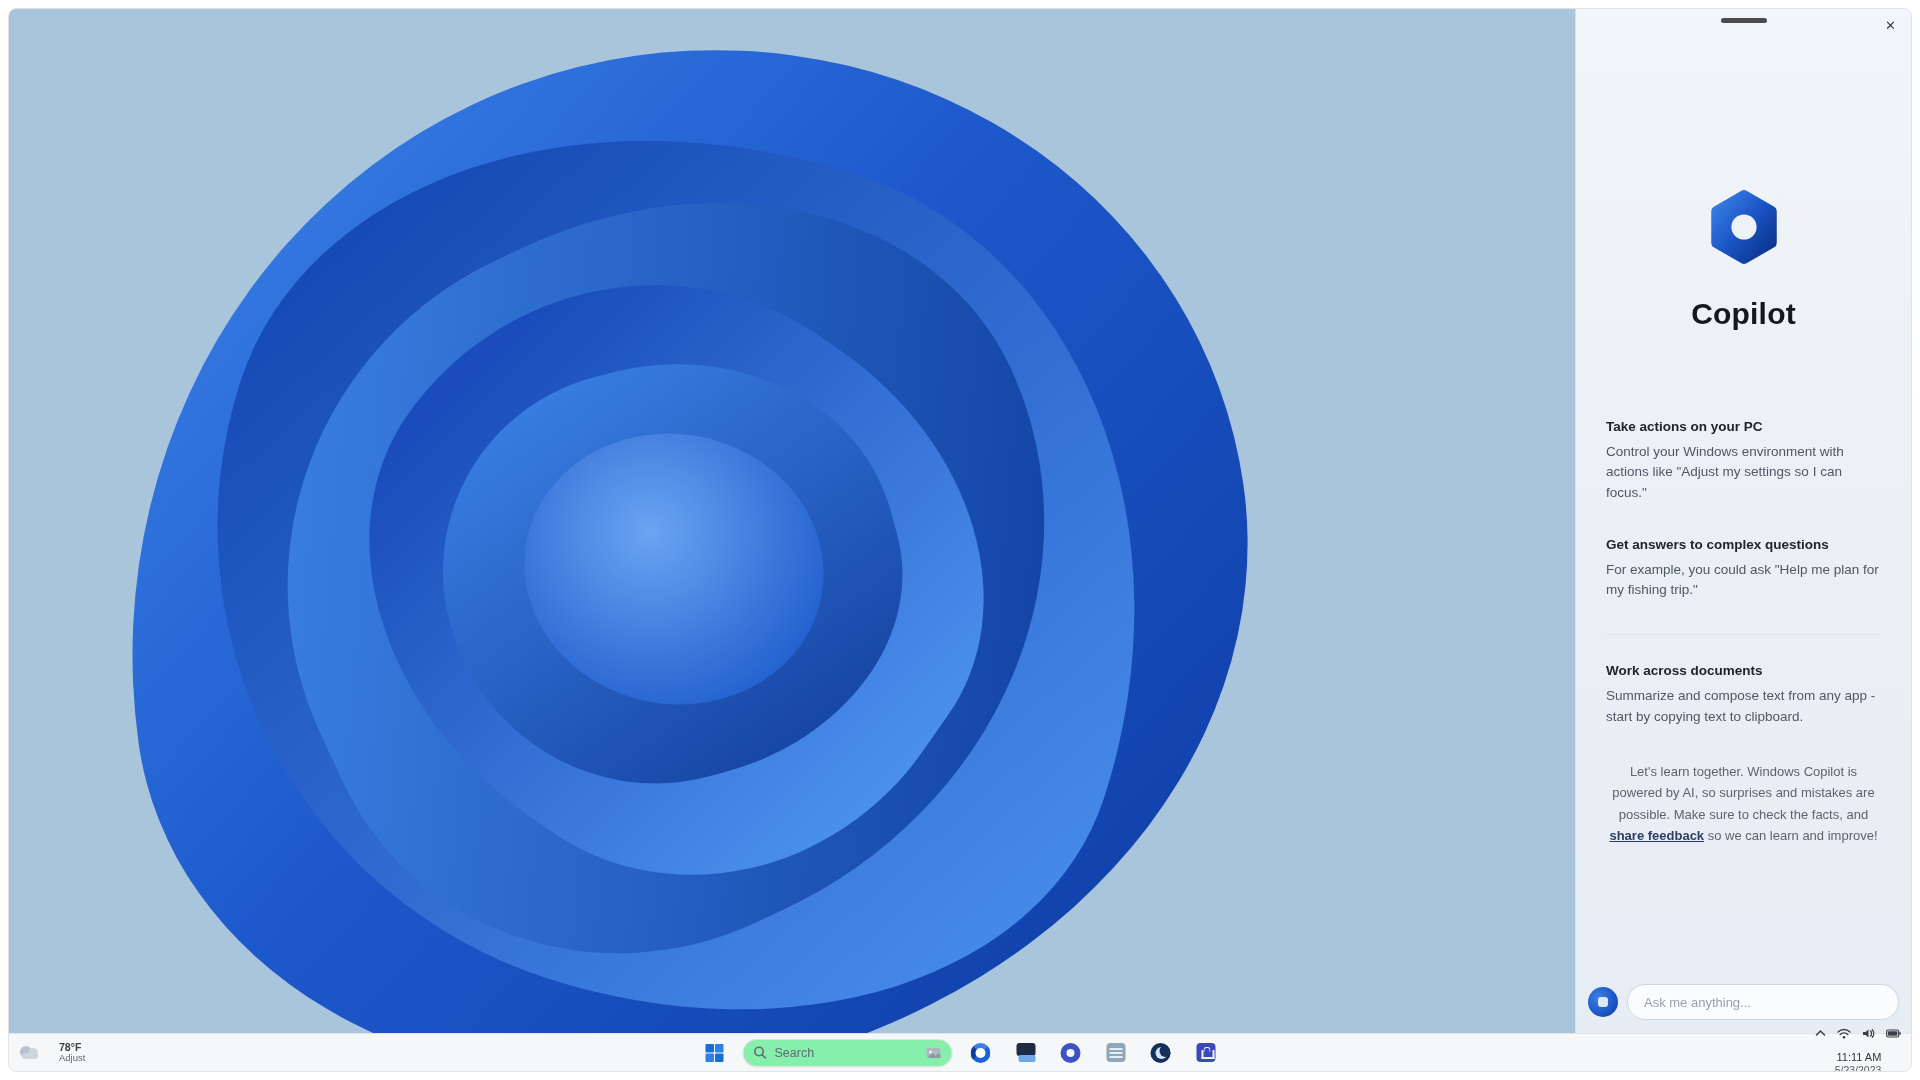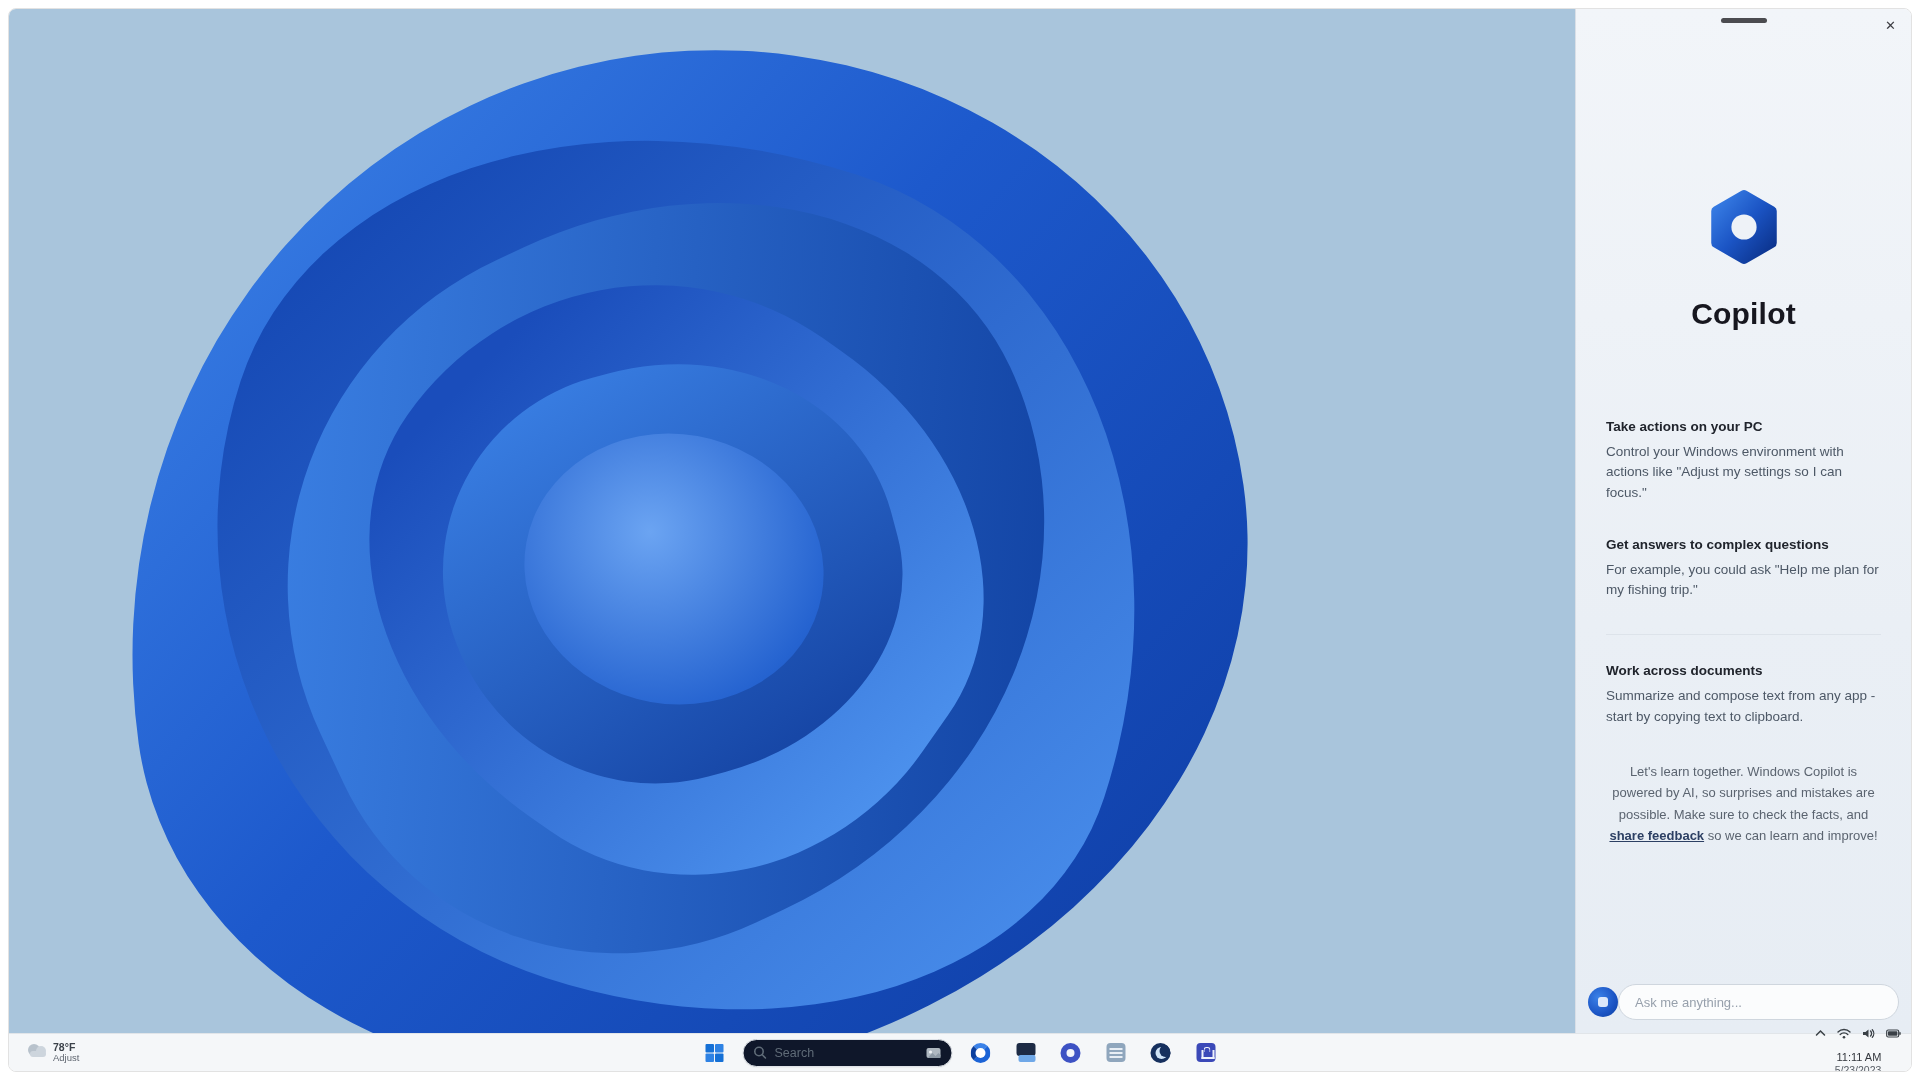--- a/index.html
+++ b/index.html
@@ -31,38 +31,38 @@
   .panel-close { position:absolute; top:7px; right:12px; font-size:13px; color:#3c3c42; cursor:pointer; line-height:1; padding:3px; }
   .panel-logo-wrap { margin-top:162px; display:flex; justify-content:center; }
   .panel-title { margin-top:28px; text-align:center; font-size:30px; font-weight:700; color:#17171f; letter-spacing:0.2px; }
   .panel-sections { margin-top:88px; padding:0 30px; }
   .panel-section { margin-bottom:34px; }
   .panel-section h3 { font-size:13.5px; font-weight:700; color:#20242c; }
   .panel-section p { margin-top:8px; font-size:13.5px; line-height:1.5; color:#4d5866; }
   .panel-divider { height:1px; background:#dde3ea; border:none; margin:4px 0 28px; }
   .panel-disclaimer { padding:0 28px; text-align:center; font-size:13px; line-height:1.65; color:#5b6470; }
   .feedback-link { font-weight:700; color:#2c3f63; text-decoration:underline; cursor:pointer; }
-  .panel-input-row { position:absolute; left:12px; right:12px; bottom:13px; display:flex; align-items:center; }
+  .panel-input-row { position:absolute; left:12px; right:12px; bottom:13px; display:flex; align-items:center; gap:9px; }
   .copilot-avatar { width:30px; height:30px; border-radius:50%; flex:0 0 auto;
         background:radial-gradient(circle at 35% 35%,#3b82e8 0%,#1b54c4 60%,#0b3f9e 100%); position:relative; }
   .copilot-avatar::after { content:""; position:absolute; left:10px; top:10px; width:10px; height:10px; border-radius:3px; background:#dce8fa; }
   .ask-input { flex:1; height:36px; border-radius:18px; border:1px solid #cfd6de; background:#fbfcfd;
         padding:0 16px; font-size:13px; color:#2b2f36; outline:none; font-family:inherit; }
   .ask-input::placeholder { color:#97a0ac; }
 
   
   .taskbar { height:38px; background:#f5f7f9; border-top:1px solid #e1e5e9; position:relative;
         display:flex; align-items:center; }
-  .weather-widget { position:absolute; left:16px; display:flex; align-items:flex-start; gap:2px; cursor:pointer; }
+  .weather-widget { position:absolute; left:8px; display:flex; align-items:center; gap:16px; cursor:pointer; }
   .weather-text { display:flex; flex-direction:column; line-height:1.15; }
   .weather-temp { font-size:10.5px; color:#3c424a; font-weight:700; }
   .weather-cond { font-size:9.5px; color:#5f6670; }
   .task-center { position:absolute; left:50%; transform:translateX(-50%); display:flex; align-items:center; gap:11px; }
   .start-btn, .app-btn { width:34px; height:30px; border-radius:5px; display:flex; align-items:center; justify-content:center; cursor:pointer; }
-  .search-pill { width:210px; height:28px; border-radius:14px; background:#0f172a; border:1px solid #dfe3e8;
+  .search-pill { width:210px; height:28px; border-radius:14px; background:#86efac; border:1px solid #dfe3e8;
         display:flex; align-items:center; gap:8px; padding:0 10px; cursor:pointer; box-shadow:0 1px 1px rgba(0,0,0,0.04); }
   .search-label { font-size:12.5px; color:#5f6b77; flex:1; }
   
   .ic-copilot-ring { width:20px; height:20px; border-radius:50%; border:5px solid #1b63d6;
         border-top-color:#3b82e8; border-left-color:#0b3f9e; background:#fff; }
   .ic-explorer { width:19px; height:19px; position:relative; }
   .ic-explorer .fold-top { position:absolute; left:0; top:0; width:19px; height:13px; border-radius:3px; background:#1d2b45; }
   .ic-explorer .fold-bot { position:absolute; left:2px; bottom:0; width:17px; height:7px; border-radius:2px; background:#6fa8e8; }
   .ic-chat { width:20px; height:20px; border-radius:50%; background:#3d52c4; position:relative; }
   .ic-chat::after { content:""; position:absolute; left:6px; top:6px; width:8px; height:8px; border-radius:50%; background:#f3f5fa; }

